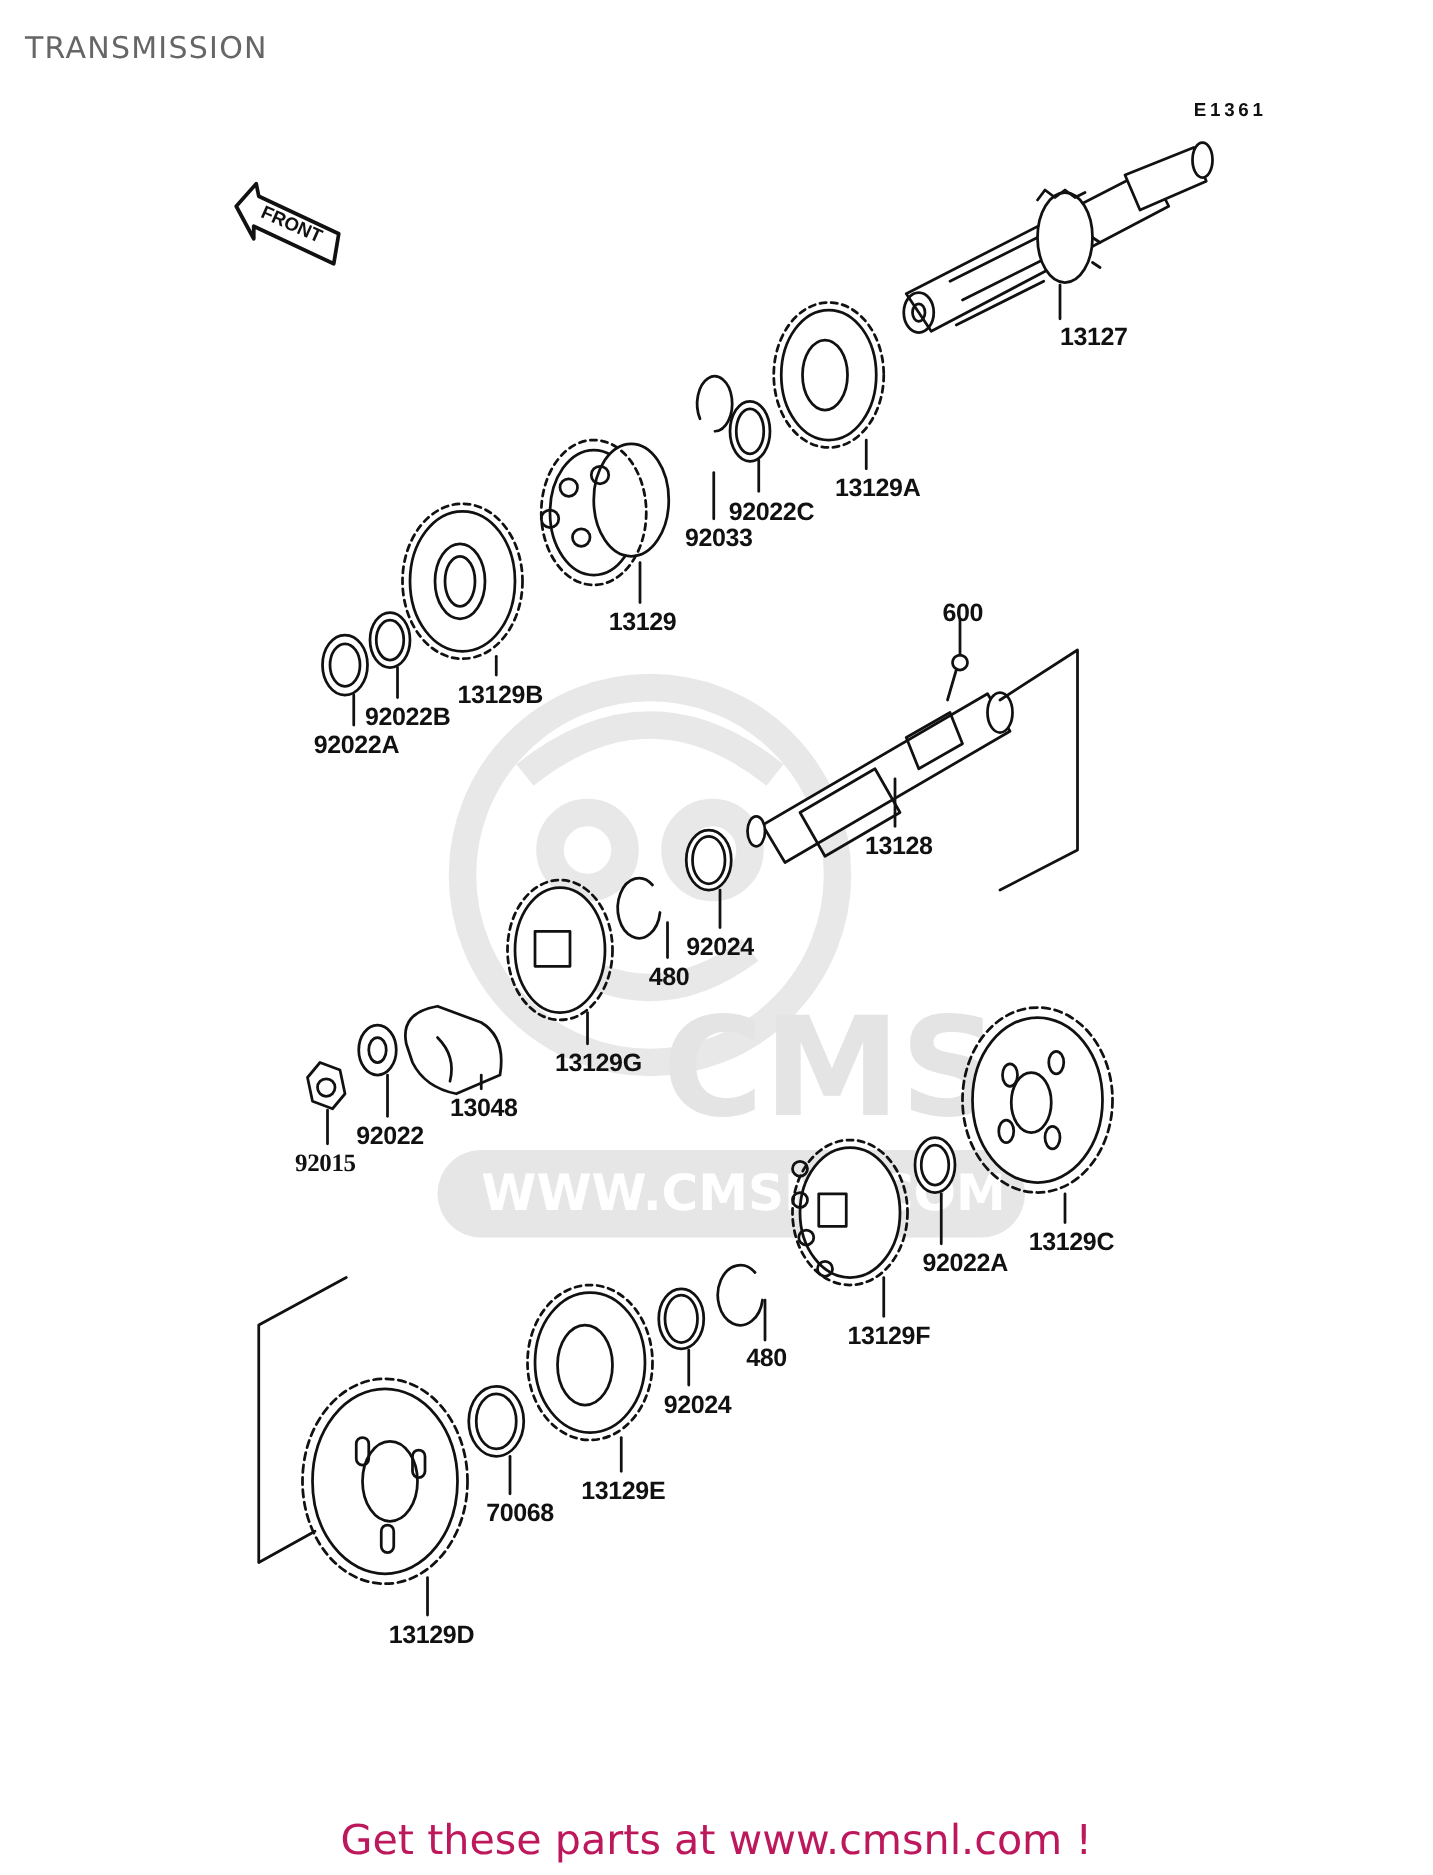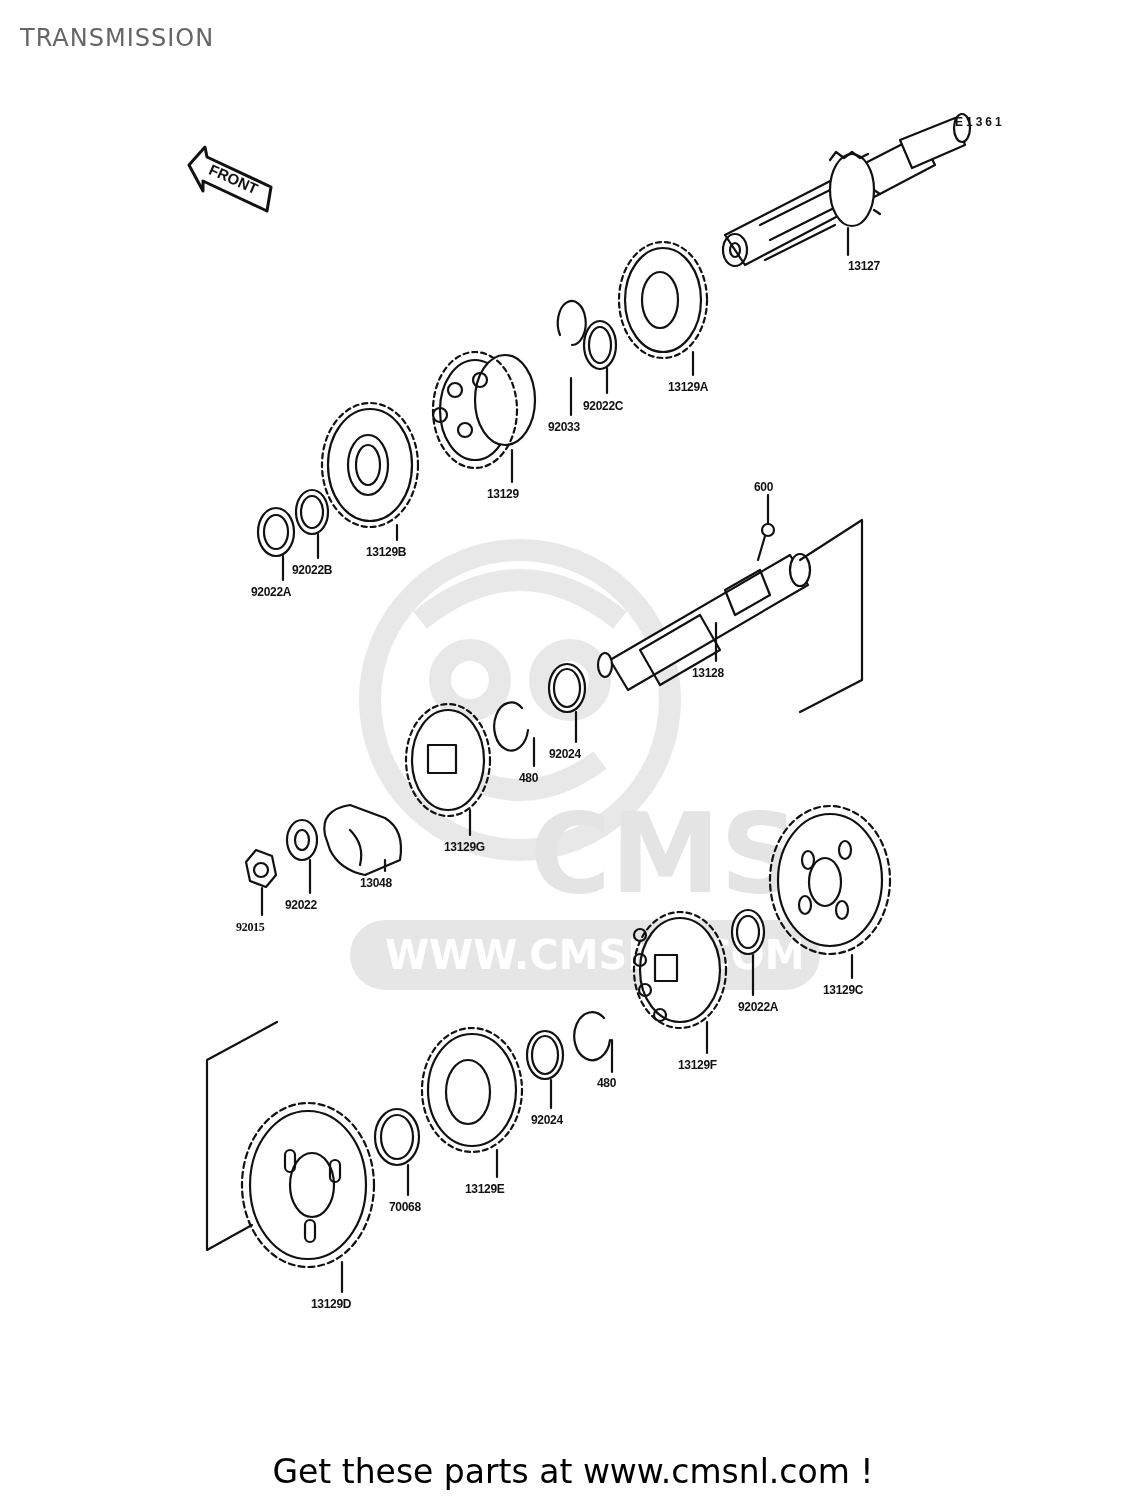--- a/index.html
+++ b/index.html
@@ -1,23 +1,23 @@
 <!DOCTYPE html>
 <html><head>
   <meta charset="utf-8">
   <style>
     html, body { margin: 0; padding: 0; background: #ffffff; }
     body { width: 1146px; height: 1500px; position: relative; overflow: hidden; font-family: "DejaVu Sans", sans-serif; }
     .page-title { position: absolute; left: 20px; top: 14px; font-size: 24px; color: #666666; letter-spacing: 1px; font-family: "DejaVu Sans", sans-serif; margin-top: 10px; }
     .diagram { position: absolute; left: 0; top: 0; width: 1146px; height: 1500px; }
-    .label { position: absolute; font-family: "Liberation Sans", sans-serif; font-weight: bold; font-size: 12px; color: #111; letter-spacing: -0.3px; white-space: nowrap; cursor: pointer; }
-    .figcode { position: absolute; left: 955px; top: 80px; font-family: "Liberation Sans", sans-serif; font-weight: bold; font-size: 12px; letter-spacing: 3px; color: #111; margin-top: 35px; }
+    .label { position: absolute; font-family: "Liberation Sans", sans-serif; font-weight: bold; font-size: 20px; color: #111; letter-spacing: -0.3px; white-space: nowrap; cursor: pointer; }
+    .figcode { position: absolute; left: 955px; top: 80px; font-family: "Liberation Sans", sans-serif; font-weight: bold; font-size: 15px; letter-spacing: 3px; color: #111; }
     .front { position: absolute; left: 185px; top: 145px; width: 90px; height: 70px; }
     .footer { position: absolute; left: 0; width: 1146px; top: 1452px; text-align: center; font-family: "DejaVu Sans", sans-serif; font-size: 33px; color: #cc0000; }
-    .footer a { color: #000000; text-decoration: none; }
+    .footer a { color: #be185d; text-decoration: none; }
     .wm-text { position: absolute; font-family: "DejaVu Sans", sans-serif; font-weight: bold; color: #e4e4e4; }
   </style>
 </head>
 <body>
 
 <div class="page-title">TRANSMISSION</div>
 
 <svg class="diagram" viewBox="0 0 1146 1500" style="pointer-events:none">
   <g fill="none" stroke="#e8e8e8" stroke-width="22">
     <circle cx="520" cy="700" r="150"></circle>

